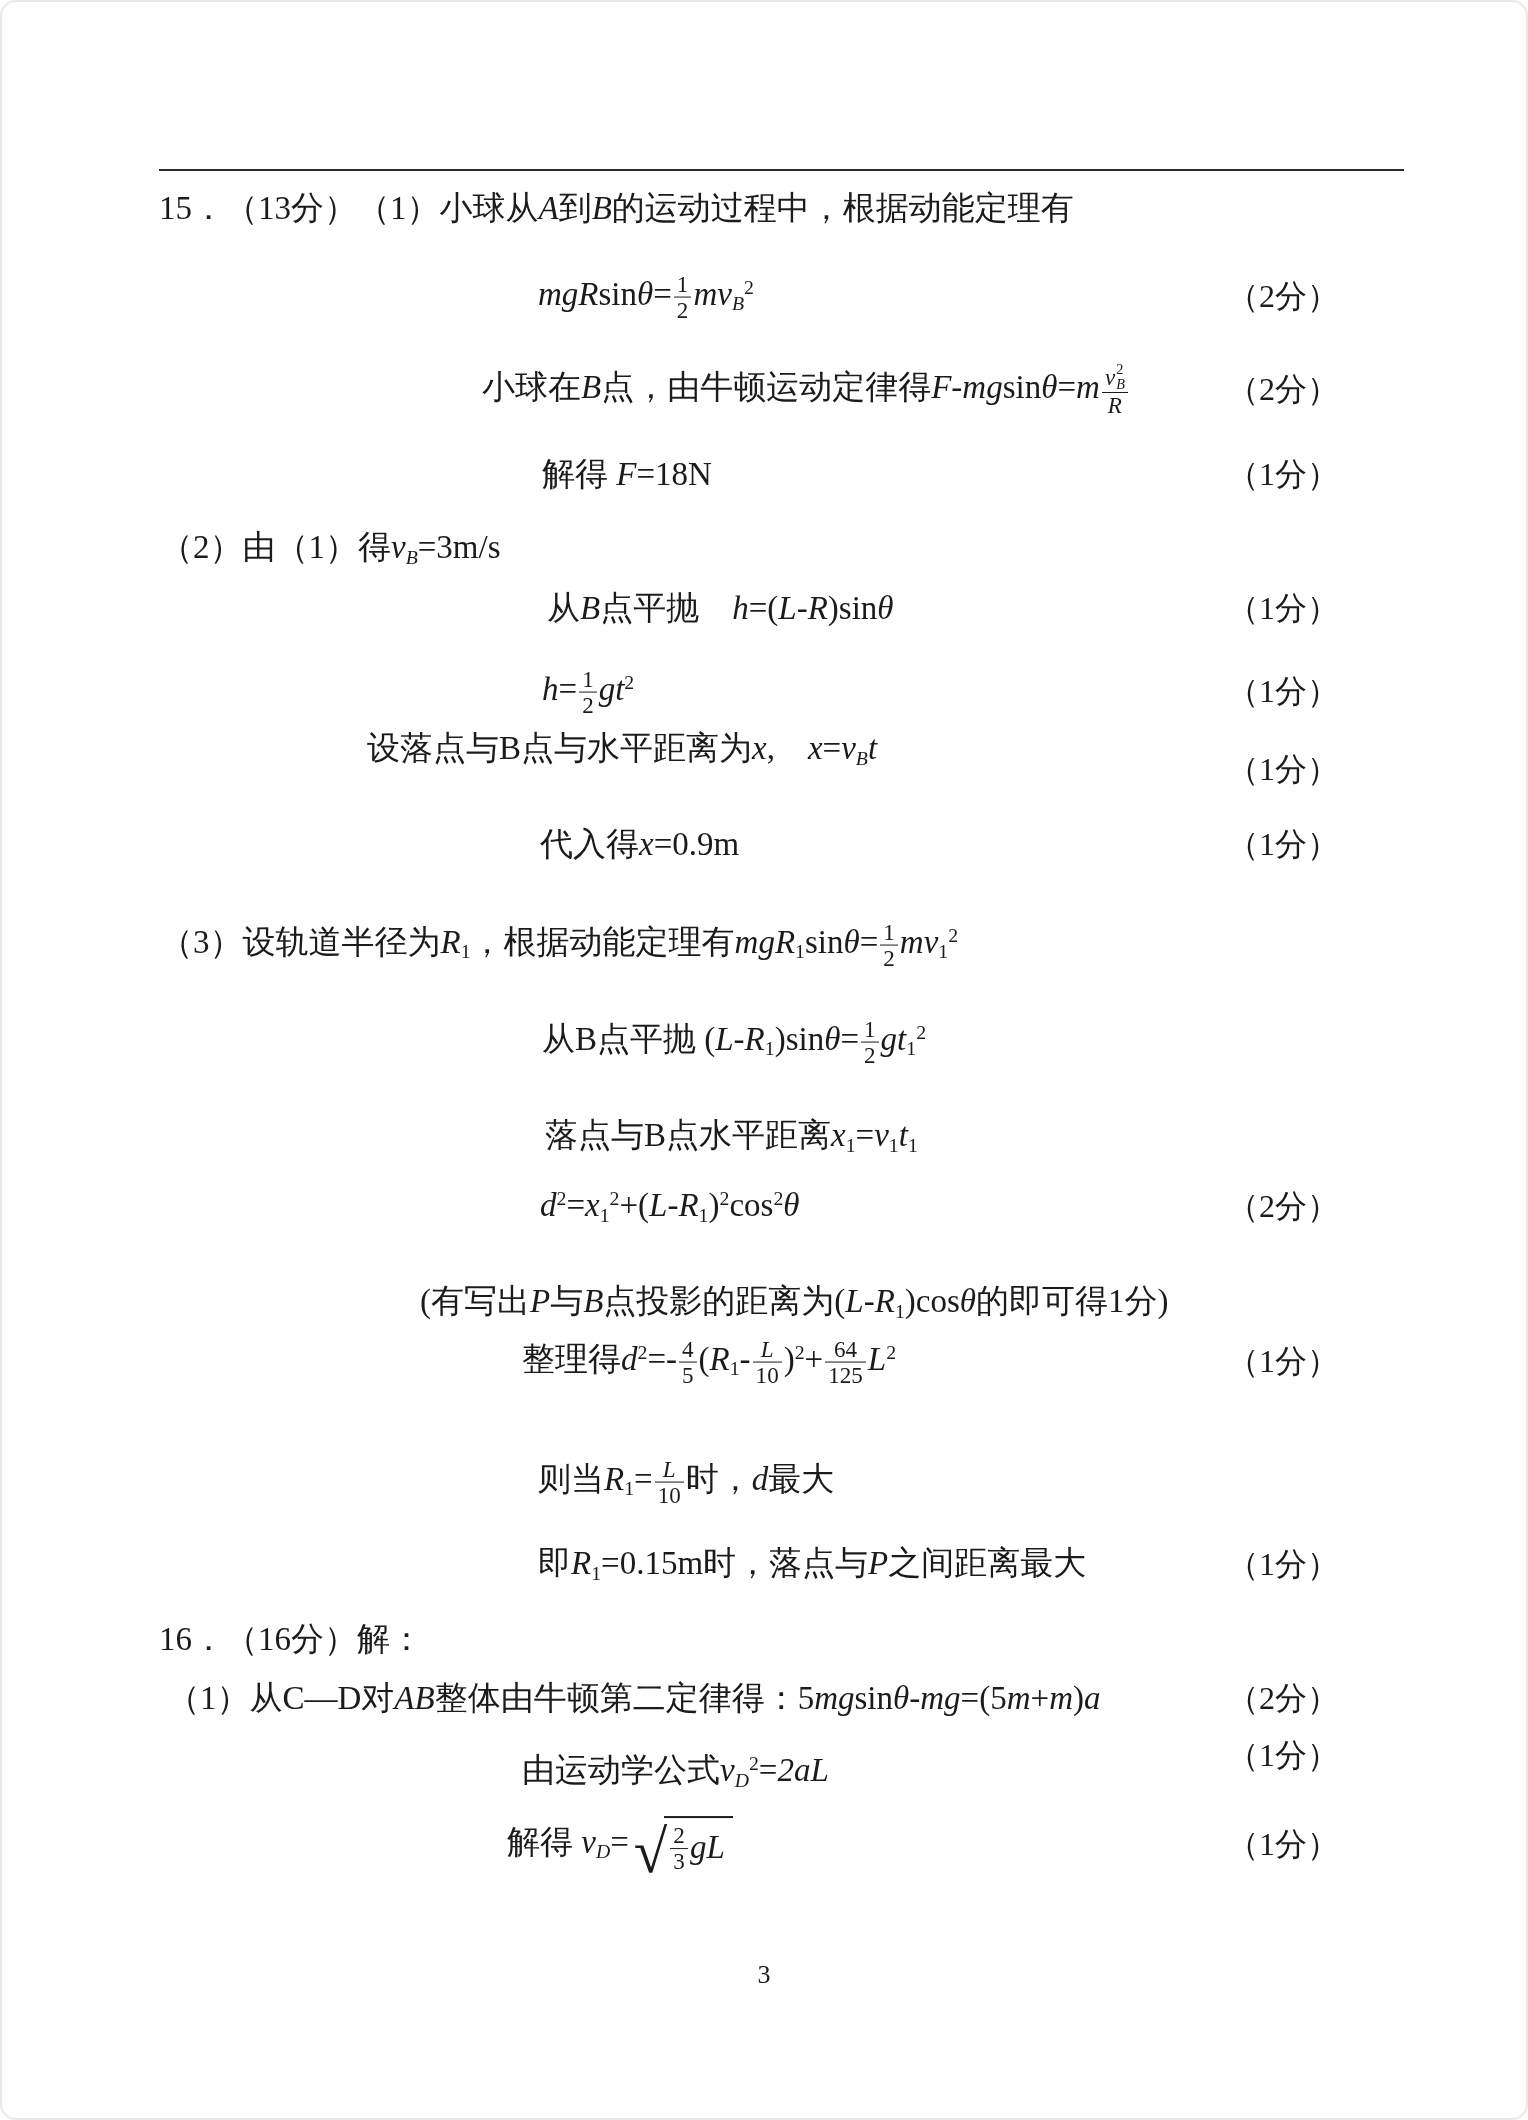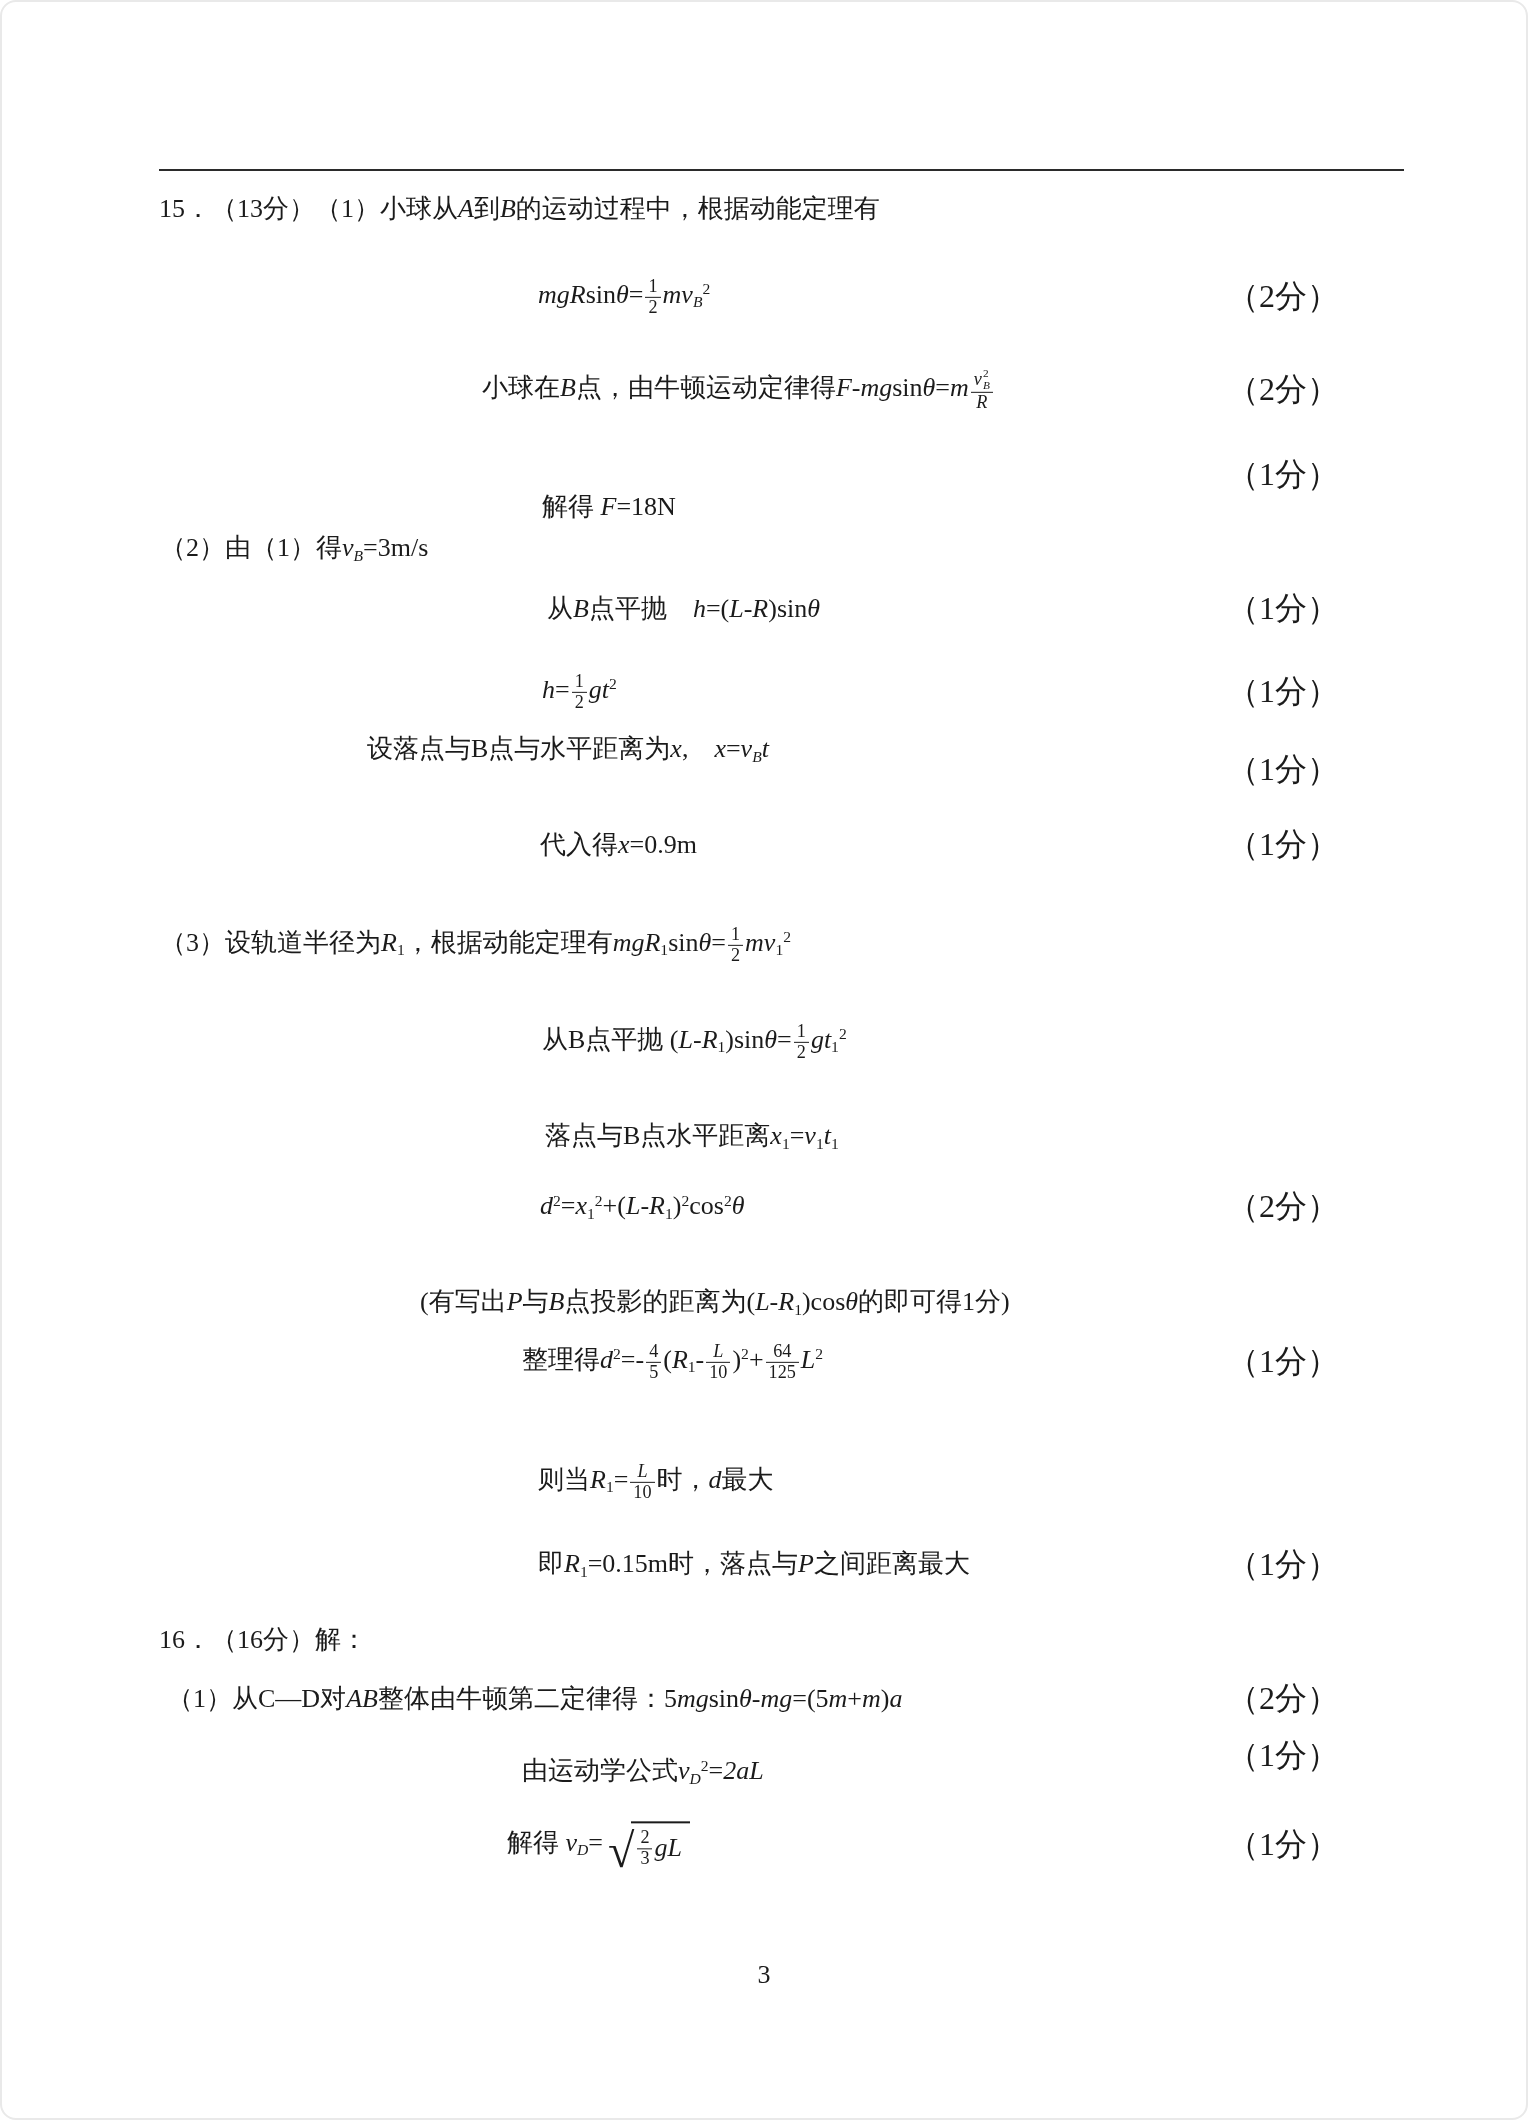--- a/index.html
+++ b/index.html
@@ -12,21 +12,21 @@
     border:2px solid #e9e9e9;
     border-radius:16px;
     box-sizing:border-box;
     overflow:hidden;
   }
   .rule{position:absolute;height:0;border-top:2px solid #2b2b2b;}
   .line{
     position:absolute;
     transform:translateY(-50%);
     white-space:nowrap;
-    font-size:26px;
+    font-size:33px;
     line-height:1.15;
     font-family:Liberation Serif, serif;
   }
   .score{
     position:absolute;
     transform:translateY(-50%);
     white-space:nowrap;
     font-size:32px;
   }
   .rm{font-style:normal;}
@@ -64,21 +64,21 @@
           <span class="num"><span class="stack">
               <span class="it">v</span>
               <span class="ud">
                 <span class="u">2</span>
                 <span class="dd it">B</span>
               </span>
             </span></span>
           <span class="den"><span class="it">R</span></span>
         </span></div>
       <div class="score" style="left: 1225px; top: 388px;">（2分）</div>
-      <div class="line" style="left: 540px; top: 473px; margin-top: 32px;"><span class="rm">解得 </span><span class="it">F</span><span class="rm">=18N</span></div>
+      <div class="line" style="left: 540px; top: 473px;"><span class="rm">解得 </span><span class="it">F</span><span class="rm">=18N</span></div>
       <div class="score" style="left: 1225px; top: 473px;">（1分）</div>
       <div class="line" style="left: 158px; top: 547px;"><span class="rm">（2）由（1）得</span><span class="it">v</span><span class="sub it">B</span><span class="rm">=3m/s</span></div>
       <div class="line" style="left: 545px; top: 607px;"><span class="rm">从</span><span class="it">B</span><span class="rm">点平抛　</span><span class="it">h</span><span class="rm">=(</span><span class="it">L</span><span class="rm">-</span><span class="it">R</span><span class="rm">)sin</span><span class="it">θ</span></div>
       <div class="score" style="left: 1225px; top: 607px;">（1分）</div>
       <div class="line" style="left: 540px; top: 690px;"><span class="it">h</span><span class="rm">=</span><span class="frac">
           <span class="num"><span class="rm">1</span></span>
           <span class="den"><span class="rm">2</span></span>
         </span><span class="it">gt</span><span class="sup">2</span></div>
       <div class="score" style="left: 1225px; top: 690px;">（1分）</div>
       <div class="line" style="left: 365px; top: 748px;"><span class="rm">设落点与B点与水平距离为</span><span class="it">x</span><span class="rm">,　</span><span class="it">x</span><span class="rm">=</span><span class="it">v</span><span class="sub it">B</span><span class="it">t</span></div>

